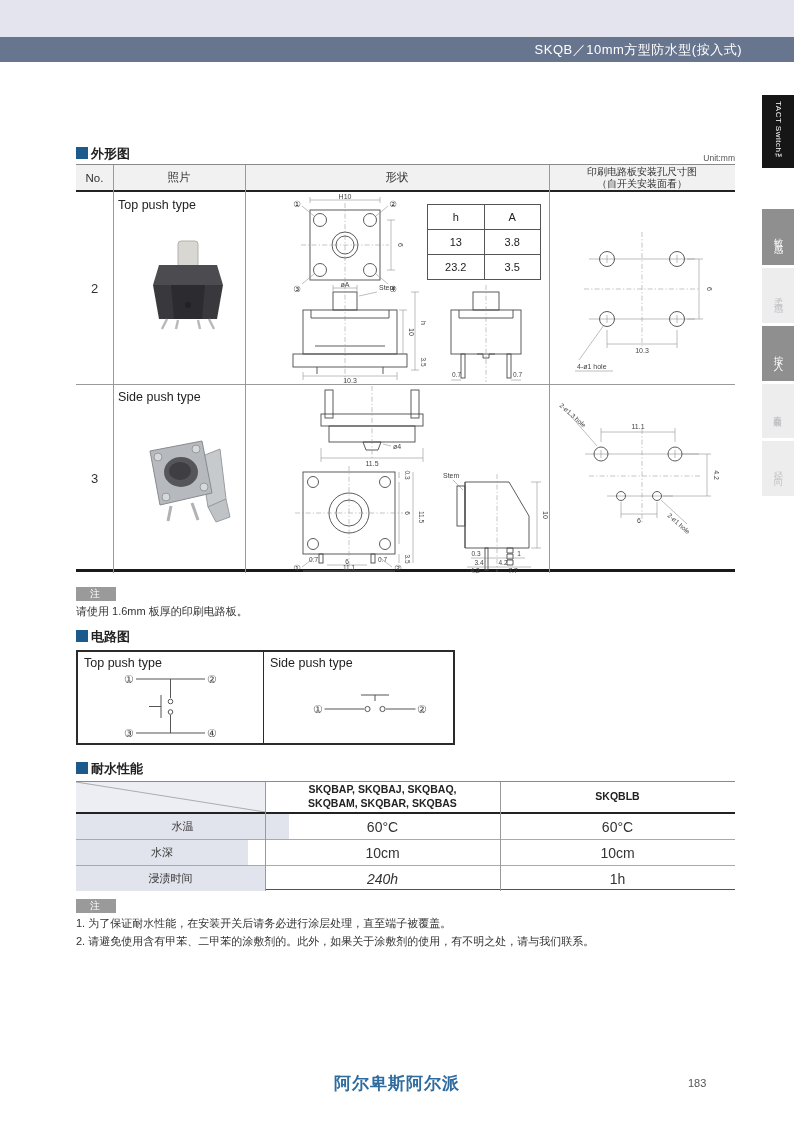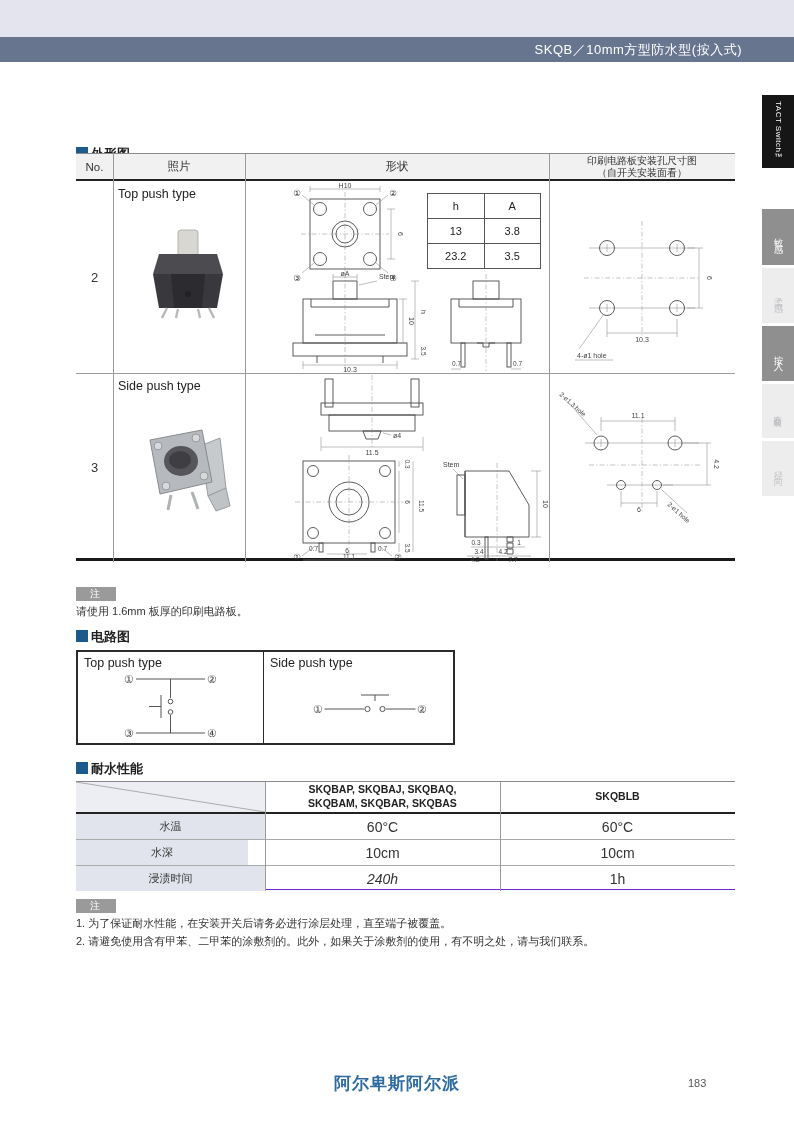--- a/index.html
+++ b/index.html
@@ -19,21 +19,21 @@
   .side-tab span { writing-mode:vertical-rl; font-size:9.5px; letter-spacing:6px; }
   .side-tab.small span { font-size:8.5px; letter-spacing:1px; }
   .tab-on  { background:#8f8f8f; color:#fff; }
   .tab-off { background:#ededed; color:#c2c2c6; }
 
   .sec-title { font-size:13px; font-weight:600; color:#222; height:16px; line-height:16px; }
   .sec-title .sq { display:inline-block; width:12px; height:12px; background:#1c5a8c; margin-right:3px; vertical-align:-1px; }
   .unit { font-size:8.5px; color:#555; }
 
   
-  .otable { left:76px; top:153px; width:659px; height:408px; border-top:1px solid #8a8a8a; border-bottom:3px solid #1a1a1a; }
+  .otable { left:76px; top:164px; width:659px; height:408px; border-top:1px solid #8a8a8a; border-bottom:3px solid #1a1a1a; }
   .o-head { left:0; top:0; width:659px; height:27px; background:#f1f1f2; border-bottom:2px solid #222; }
   .o-hcell { top:0; height:25px; display:flex; align-items:center; justify-content:center; font-size:11.5px; color:#333; text-align:center; }
   .vline { width:1px; background:#9a9a9a; top:0; height:408px; }
   .hline { height:1px; background:#9a9a9a; left:0; width:659px; }
   .no-cell { left:0; width:37px; display:flex; align-items:center; justify-content:center; font-size:13px; color:#333; }
   .type-label { font-size:12.5px; color:#222; }
 
   .ha { border-collapse:collapse; width:114px; background:#fff; }
   .ha td { border:1px solid #555; height:25px; text-align:center; font-size:11px; color:#222; width:50%; }
 
@@ -353,21 +353,21 @@
           <line x1="0" y1="0" x2="189" y2="30" stroke="#9a9a9a" stroke-width="0.8"></line>
         </svg>
     </div>
     <div class="abs w-cell w-h" style="left:189px;top:0;width:235px;height:30px;flex-direction:column;">
       <span>SKQBAP, SKQBAJ, SKQBAQ,</span>
       <span>SKQBAM, SKQBAR, SKQBAS</span>
     </div>
     <div class="abs w-cell w-h" style="left:424px;top:0;width:235px;height:30px;">SKQBLB</div>
     <div class="abs" style="left:0;top:30px;width:659px;height:2px;background:#222;"></div>
 
-    <div class="abs w-cell w-label" style="left:0;top:32px;width:189px;height:25px;">水温</div>
+    <div class="abs w-cell w-label" style="left:0;top:32px;width:213px;height:25px;">水温</div>
     <div class="abs w-cell w-val" style="left:189px;top:32px;width:235px;height:25px;">60°C</div>
     <div class="abs w-cell w-val" style="left:424px;top:32px;width:235px;height:25px;">60°C</div>
     <div class="abs" style="left:0;top:57px;width:659px;height:1px;background:#aaa;"></div>
 
     <div class="abs w-cell w-label" style="left:0;top:58px;width:172px;height:25px;">水深</div>
     <div class="abs w-cell w-val" style="left:189px;top:58px;width:235px;height:25px;">10cm</div>
     <div class="abs w-cell w-val" style="left:424px;top:58px;width:235px;height:25px;">10cm</div>
     <div class="abs" style="left:0;top:83px;width:659px;height:1px;background:#aaa;"></div>
 
     <div class="abs w-cell w-label" style="left:0;top:84px;width:189px;height:25px;">浸渍时间</div>

